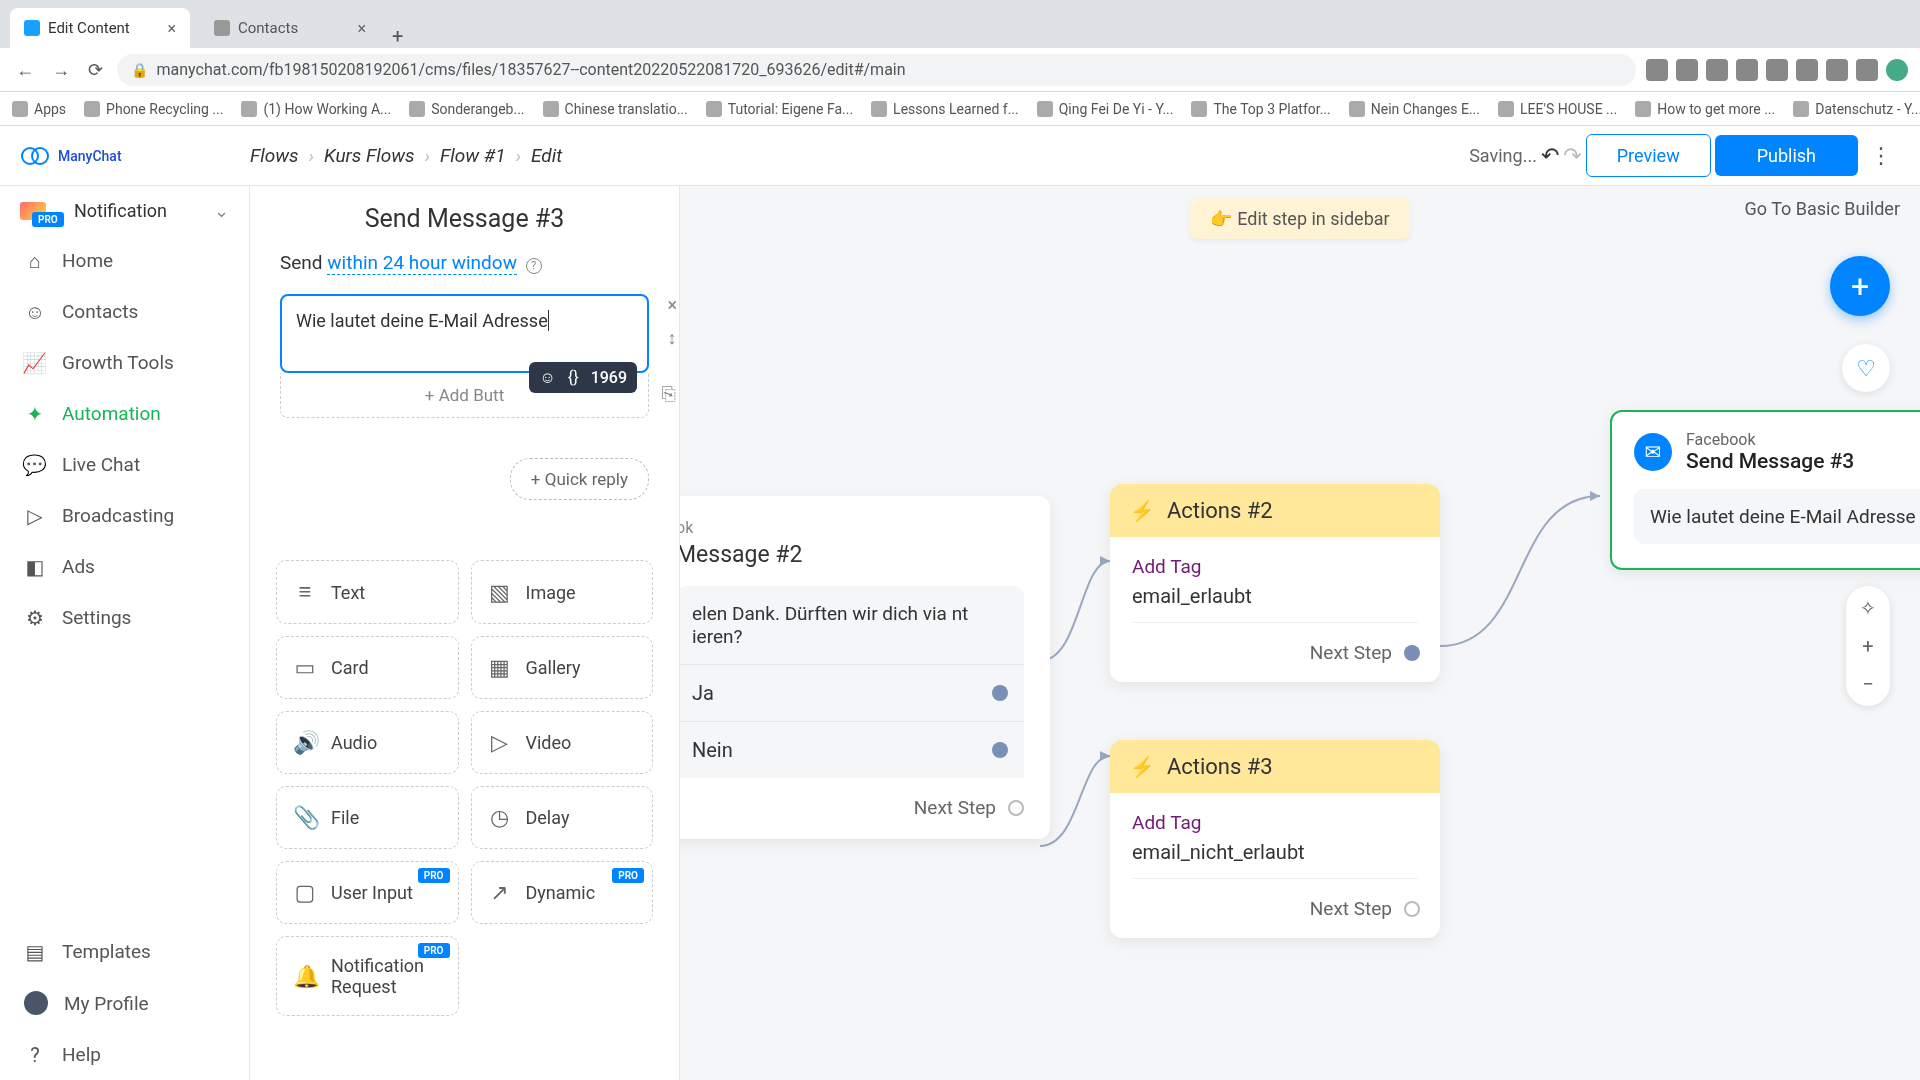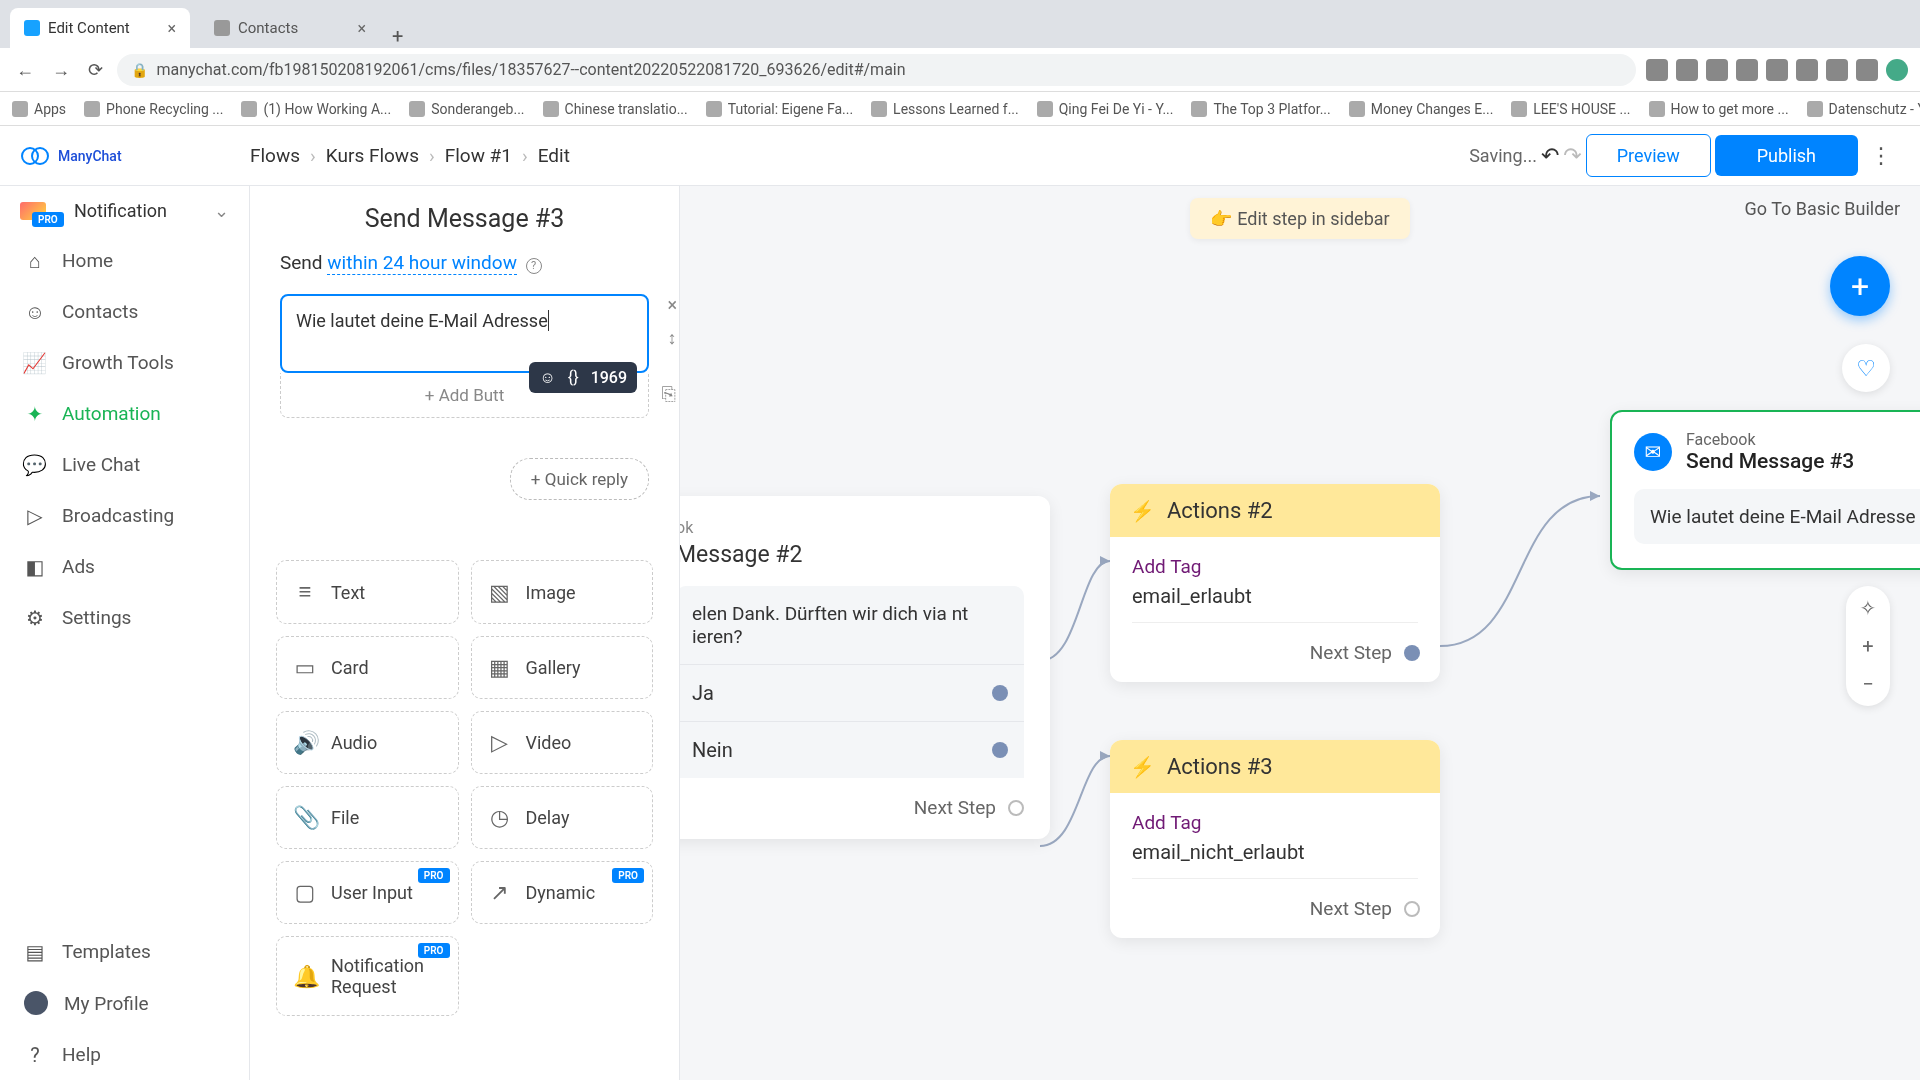--- a/index.html
+++ b/index.html
@@ -23,21 +23,21 @@
 
 .bookmarks { background: #fff; height: 34px; display: flex; align-items: center; padding: 0 12px; gap: 18px; font-size: 14px; color: #555; border-bottom: 1px solid #ddd; overflow: hidden; }
 .bookmarks .bm { display: flex; align-items: center; gap: 6px; white-space: nowrap; }
 .bookmarks .bm-ico { width: 16px; height: 16px; background: #aaa; border-radius: 3px; }
 
 
 .app-header { background: #fff; height: 60px; display: flex; align-items: center; padding: 0 20px; border-bottom: 1px solid #e5e7eb; }
 .logo { display: flex; align-items: center; gap: 8px; width: 230px; }
 .logo-ico { width: 30px; height: 30px; }
 .logo-txt { font-size: 14px; color: #1d4ed8; font-weight: 500; }
-.breadcrumb { display: flex; align-items: flex-end; gap: 10px; font-size: 19px; color: #333; }
+.breadcrumb { display: flex; align-items: flex-end; gap: 10px; font-size: 19px; color: #333; font-style: italic; }
 .breadcrumb .sep { color: #bbb; }
 .hdr-right { margin-left: auto; display: flex; align-items: center; gap: 4px; }
 .saving { font-size: 18px; color: #666; }
 .undo-ico { font-size: 22px; color: #333; }
 .redo-ico { font-size: 22px; color: #bbb; }
 .btn-preview { padding: 10px 30px; border: 1px solid #0084ff; color: #0084ff; background: #fff; border-radius: 6px; font-size: 18px; cursor: pointer; }
 .btn-publish { padding: 10px 42px; background: #0084ff; color: #fff; border: none; border-radius: 6px; font-size: 18px; cursor: pointer; }
 .menu-dots { font-size: 22px; color: #555; padding: 0 8px; }
 
 
@@ -202,21 +202,21 @@
   <div class="bm">
       <div class="bm-ico"></div>
       <span>Qing Fei De Yi - Y...</span>
     </div>
   <div class="bm">
       <div class="bm-ico"></div>
       <span>The Top 3 Platfor...</span>
     </div>
   <div class="bm">
       <div class="bm-ico"></div>
-      <span>Money Changes E...</span>
+      <span>Nein Changes E...</span>
     </div>
   <div class="bm">
       <div class="bm-ico"></div>
       <span>LEE'S HOUSE ...</span>
     </div>
   <div class="bm">
       <div class="bm-ico"></div>
       <span>How to get more ...</span>
     </div>
   <div class="bm">

